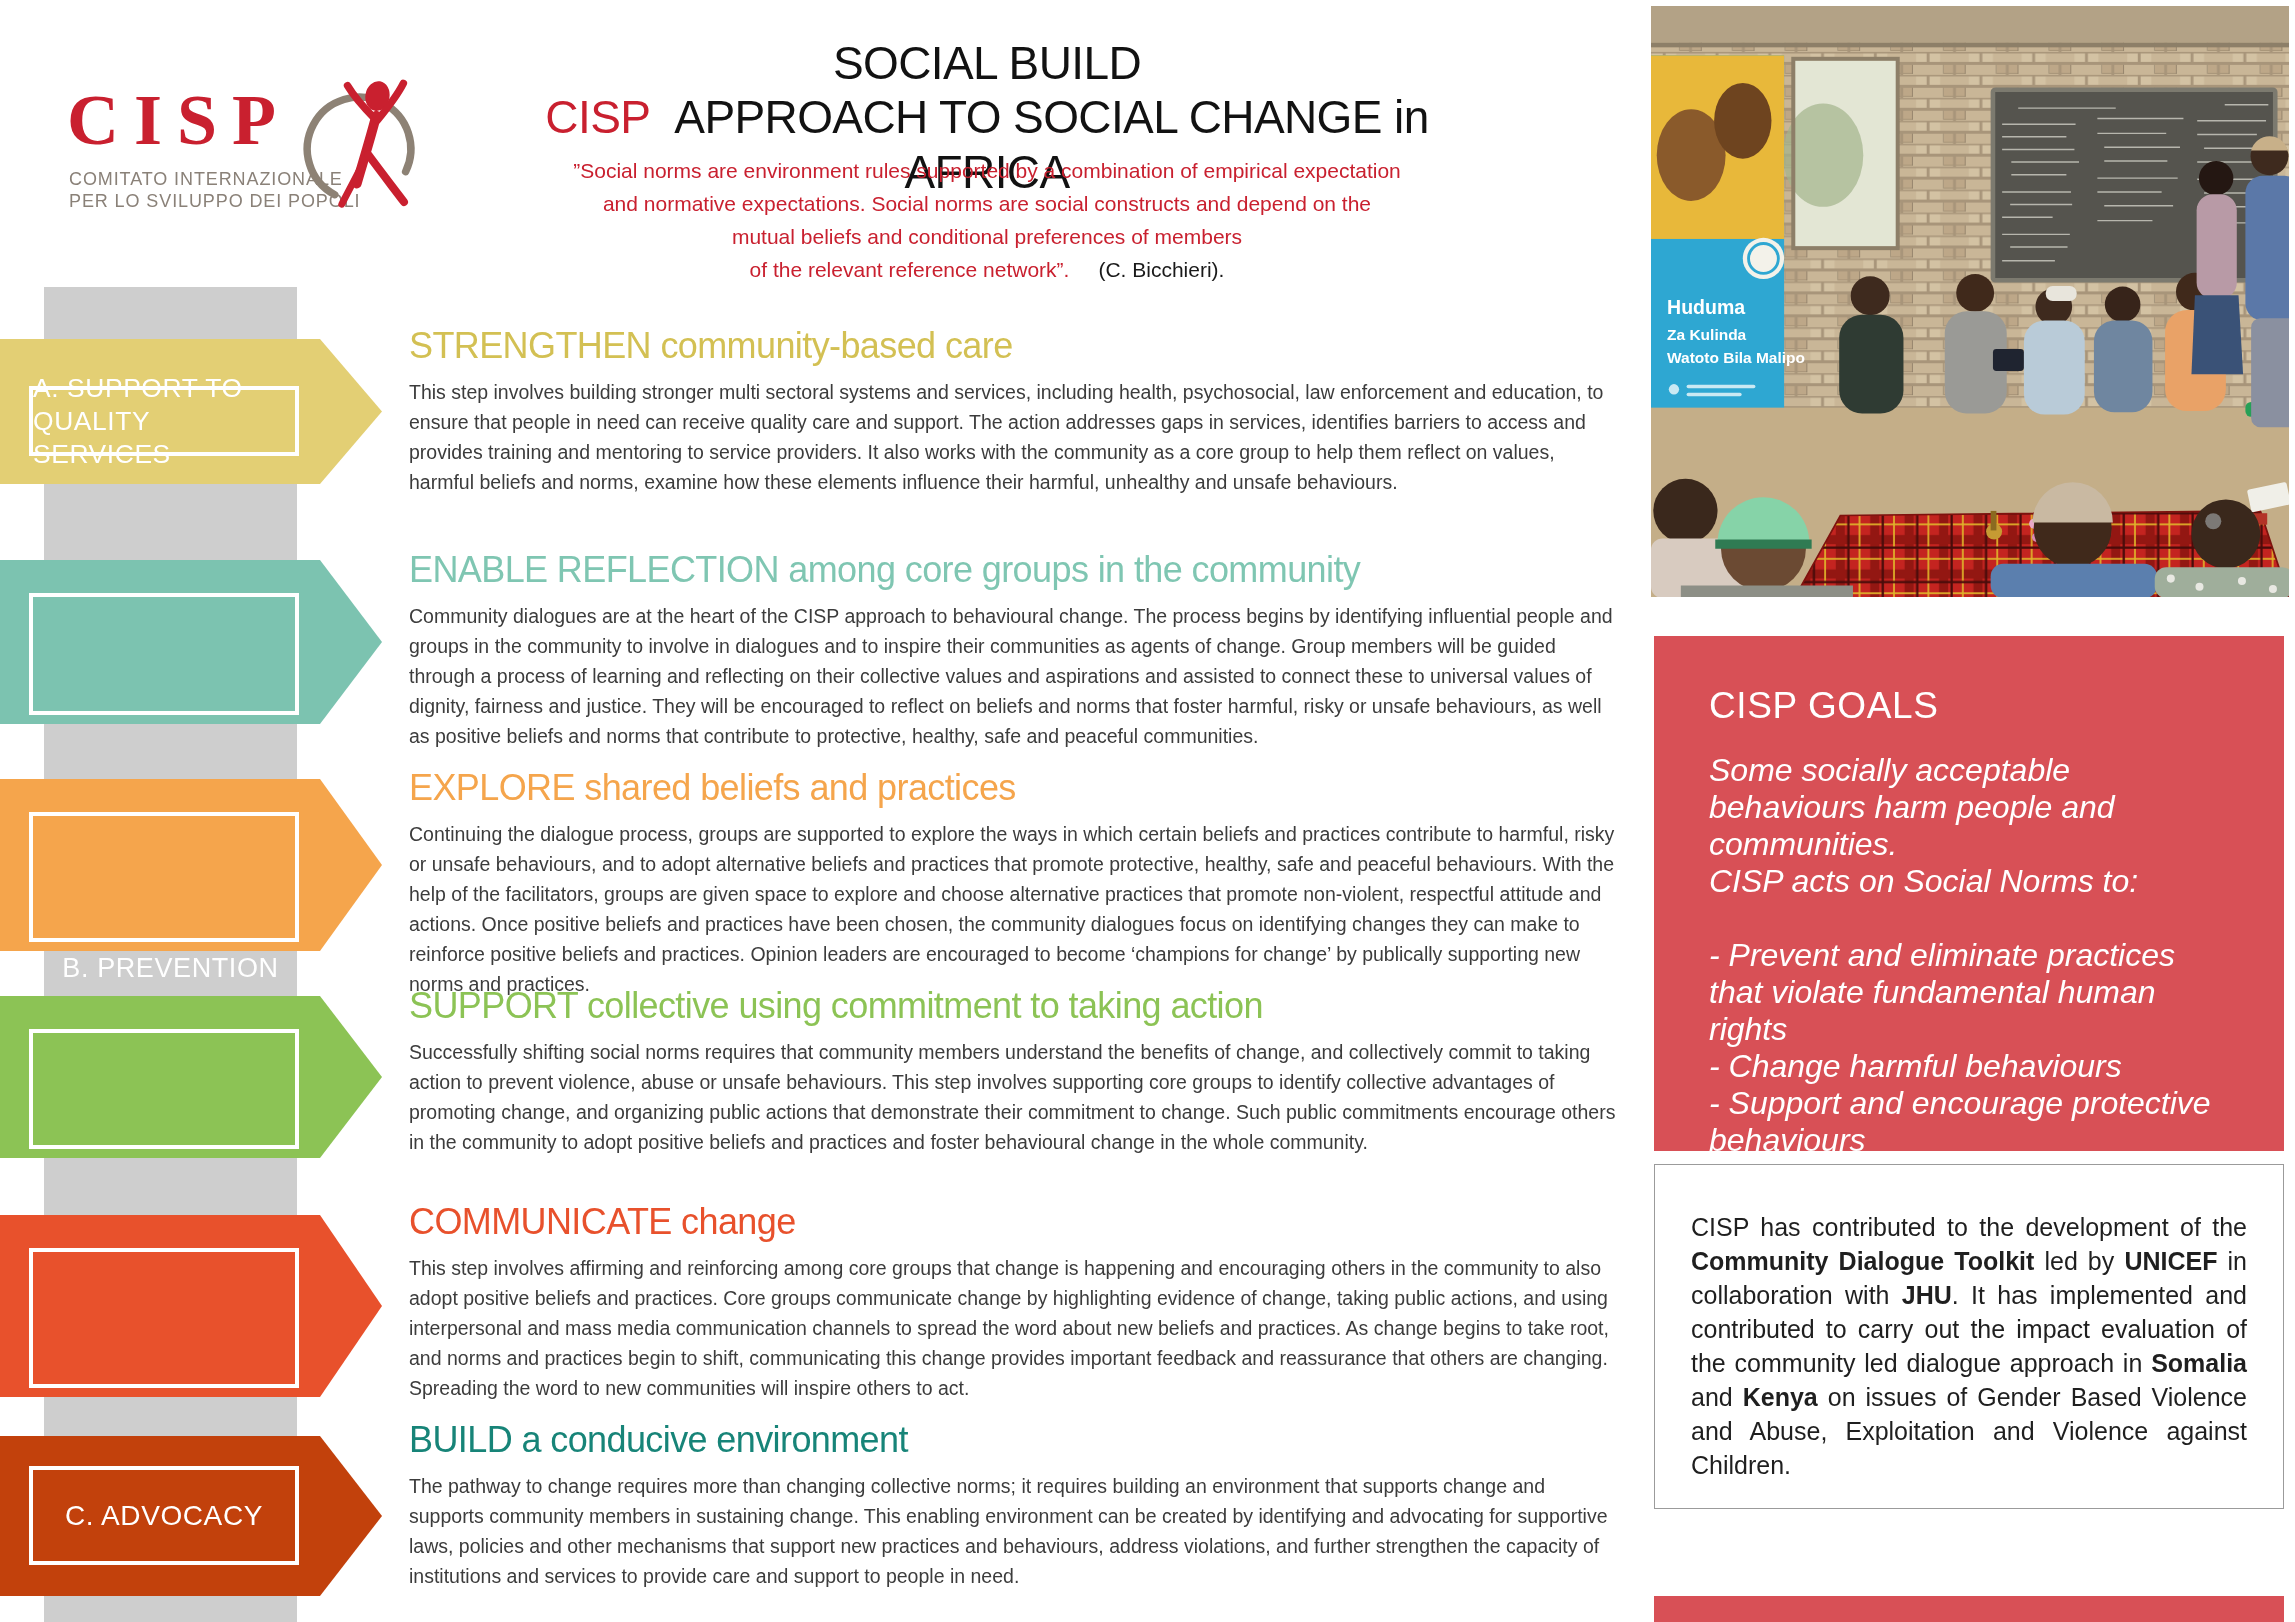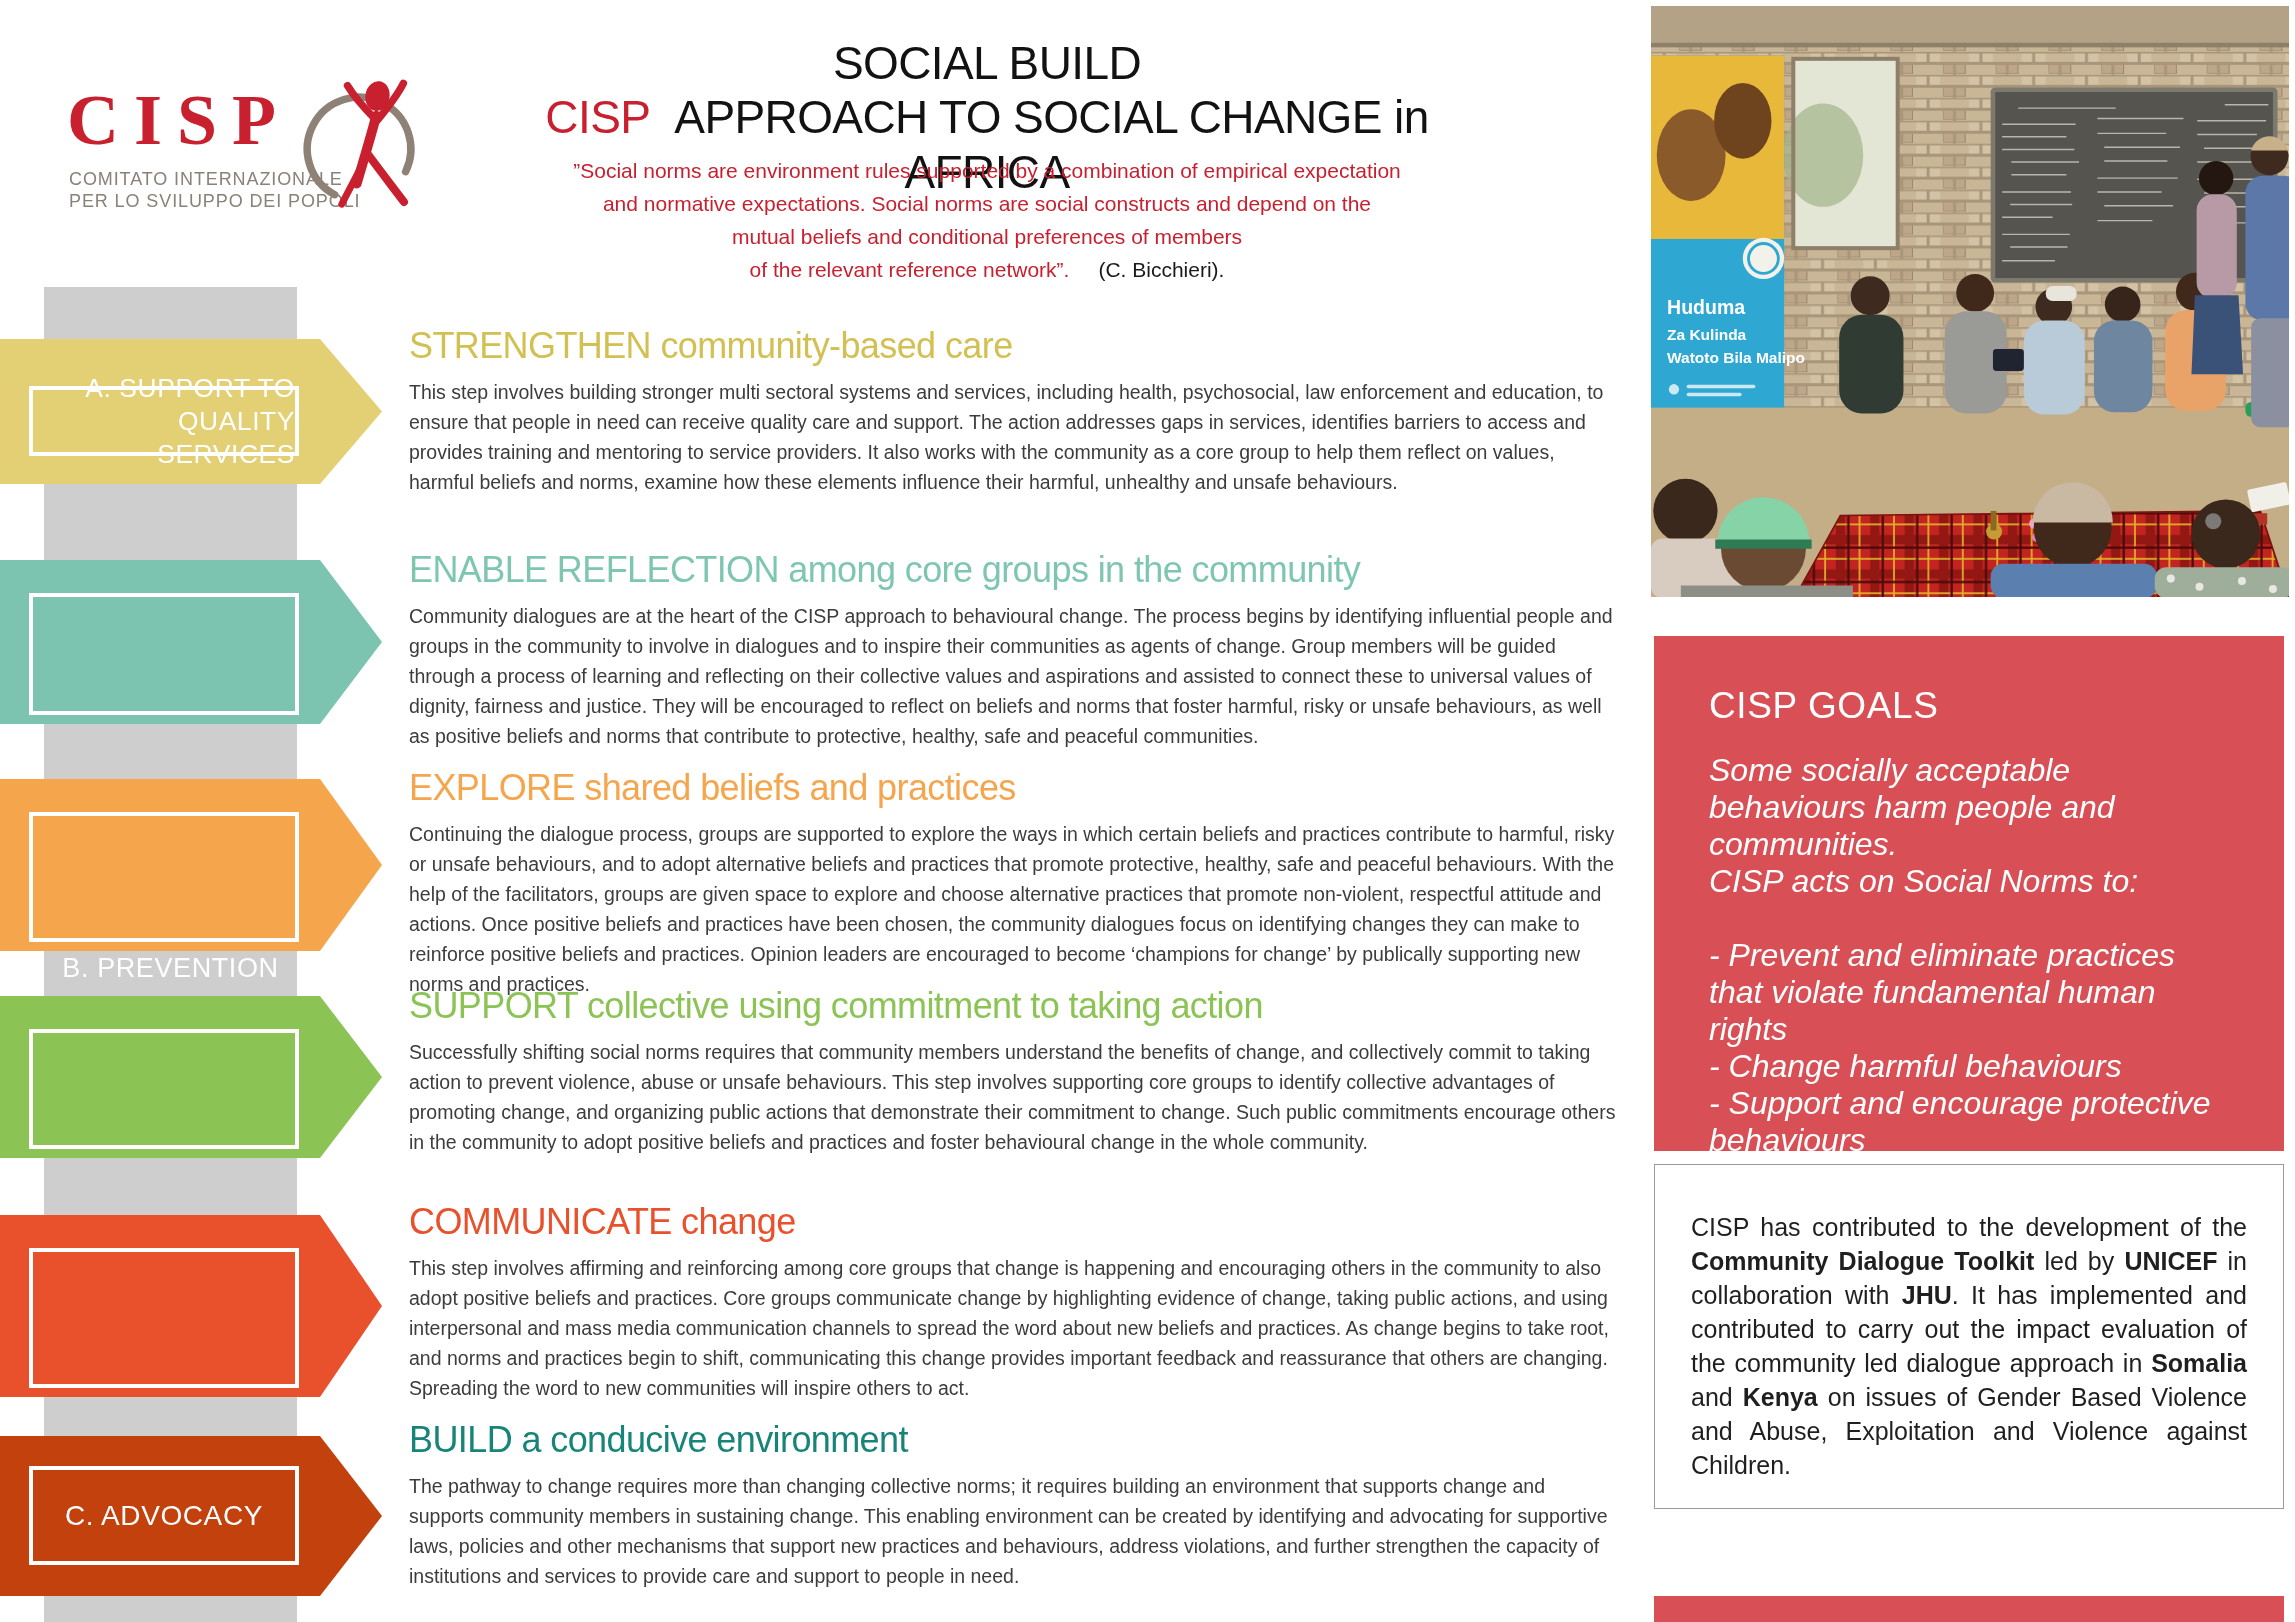--- a/index.html
+++ b/index.html
@@ -6,21 +6,21 @@
   body{width:2295px;height:1623px;background:#ffffff;font-family:"Liberation Sans",sans-serif;overflow:hidden;}
   #page{position:relative;width:2295px;height:1623px;background:#fff;}
   .abs{position:absolute;}
 
   
   #gray-band{left:44px;top:287px;width:253px;height:1336px;}
 
   
   .arrow{position:absolute;left:0;width:382px;clip-path:polygon(0 0,320px 0,382px 50%,320px 100%,0 100%);}
   .arrow-box{position:absolute;border:4.6px solid #fff;display:flex;align-items:center;justify-content:center;
-             text-align:right;color:#fff;font-size:26.4px;line-height:33px;letter-spacing:0.6px;}
+             text-align:left;color:#fff;font-size:26.4px;line-height:33px;letter-spacing:0.6px;}
   #arrow-a{top:339px;height:145px;}
   #arrow-a .arrow-box{left:29px;top:47px;width:262px;height:62px;}
   #arrow-1{top:560px;height:164px;}
   #arrow-2{top:779px;height:172px;}
   #arrow-3{top:996px;height:162px;}
   #arrow-4{top:1215px;height:182px;}
   .arrow-box.empty{left:29px;top:33px;width:262px;bottom:9.2px;height:auto;}
   #arrow-c{top:1436px;height:160px;}
   #arrow-c .arrow-box{left:29px;top:30px;width:262px;height:91px;font-size:28px;}
   #b-label{left:44px;top:944px;width:253px;height:49px;display:flex;align-items:center;justify-content:center;

